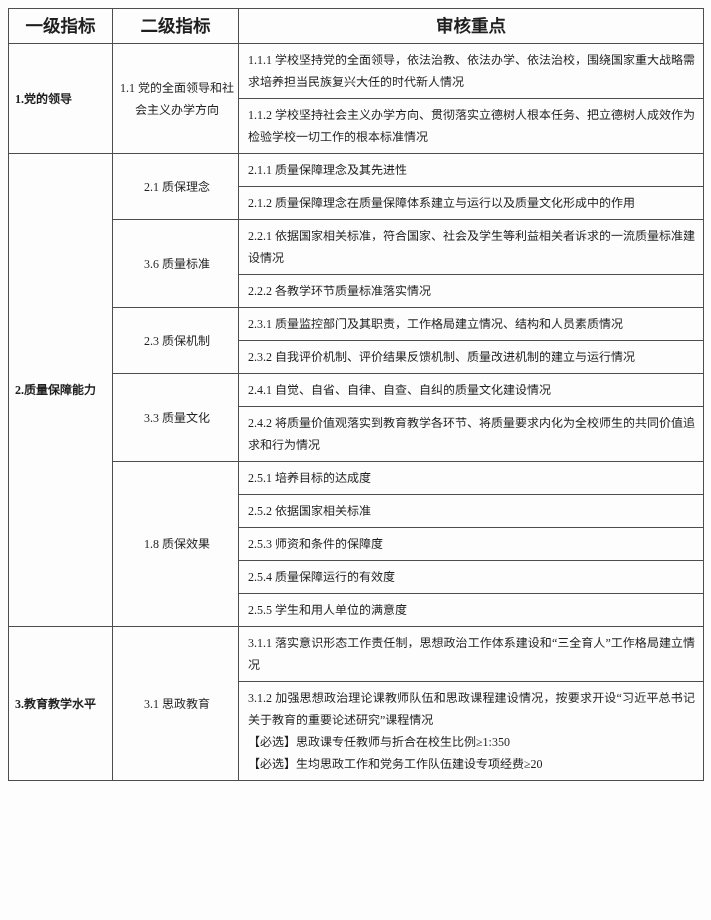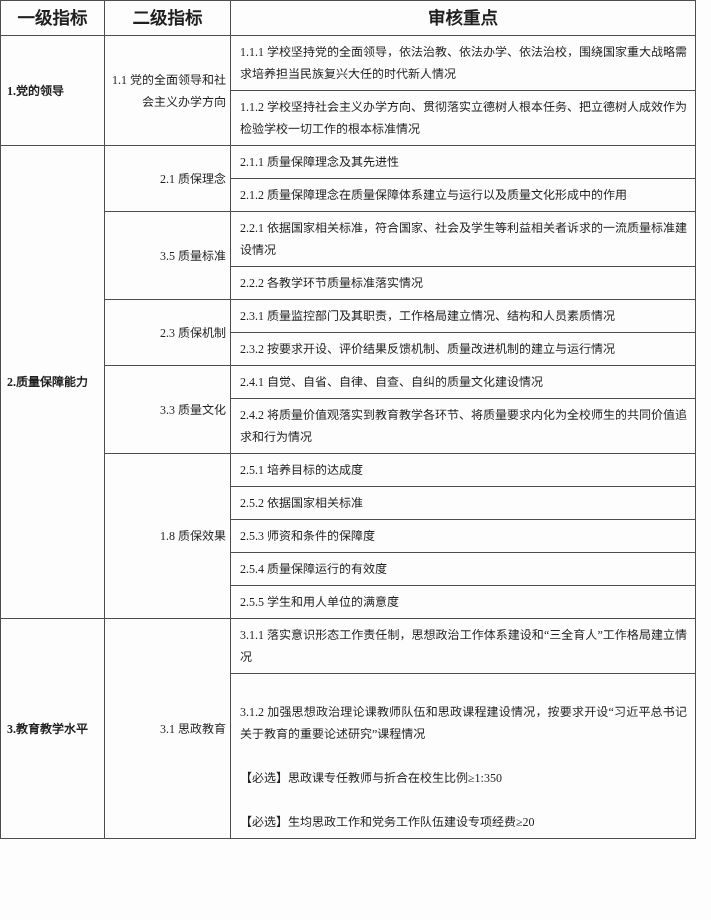--- a/index.html
+++ b/index.html
@@ -6,21 +6,21 @@
     margin: 0;
     padding: 0;
     background: #fdfdfd;
     font-family: "Liberation Serif", "DejaVu Serif", serif;
     color: #1f1f1f;
   }
   .page {
     width: 711px;
     height: 920px;
     box-sizing: border-box;
-    padding: 0;
+    padding: 8px;
     overflow: hidden;
     background: #fdfdfd;
   }
   table.indicator-table {
     border-collapse: collapse;
     width: 695px;
     table-layout: fixed;
     background: #fdfdfd;
   }
   .indicator-table th,
@@ -40,30 +40,29 @@
   }
   td.c1 {
     width: 104px;
     padding: 4px 4px 4px 6px;
     text-align: left;
     font-weight: bold;
   }
   td.c2 {
     width: 126px;
     padding: 4px 4px 4px 7px;
-    text-align: right;
+    text-align: center;
   }
   td.c3 {
     width: 465px;
     padding: 5px 8px 5px 9px;
     text-align: justify;
   }
   td.c3 .para {
     text-align: justify;
-    margin-top: 22px;
   }
 </style>
 </head>
 <body>
 
 <div class="page">
   <table class="indicator-table">
     <colgroup>
       <col style="width:104px">
       <col style="width:126px">
@@ -89,32 +88,32 @@
 
       <tr>
         <td class="c1" rowspan="13">2.质量保障能力</td>
         <td class="c2" rowspan="2">2.1 质保理念</td>
         <td class="c3">2.1.1 质量保障理念及其先进性</td>
       </tr>
       <tr>
         <td class="c3">2.1.2 质量保障理念在质量保障体系建立与运行以及质量文化形成中的作用</td>
       </tr>
       <tr>
-        <td class="c2" rowspan="2">3.5 质量标准</td>
+        <td class="c2" rowspan="2">3.6 质量标准</td>
         <td class="c3">2.2.1 依据国家相关标准，符合国家、社会及学生等利益相关者诉求的一流质量标准建设情况</td>
       </tr>
       <tr>
         <td class="c3">2.2.2 各教学环节质量标准落实情况</td>
       </tr>
       <tr>
         <td class="c2" rowspan="2">2.3 质保机制</td>
         <td class="c3">2.3.1 质量监控部门及其职责，工作格局建立情况、结构和人员素质情况</td>
       </tr>
       <tr>
-        <td class="c3">2.3.2 按要求开设、评价结果反馈机制、质量改进机制的建立与运行情况</td>
+        <td class="c3">2.3.2 自我评价机制、评价结果反馈机制、质量改进机制的建立与运行情况</td>
       </tr>
       <tr>
         <td class="c2" rowspan="2">3.3 质量文化</td>
         <td class="c3">2.4.1 自觉、自省、自律、自查、自纠的质量文化建设情况</td>
       </tr>
       <tr>
         <td class="c3">2.4.2 将质量价值观落实到教育教学各环节、将质量要求内化为全校师生的共同价值追求和行为情况</td>
       </tr>
       <tr>
         <td class="c2" rowspan="5">1.8 质保效果</td>

